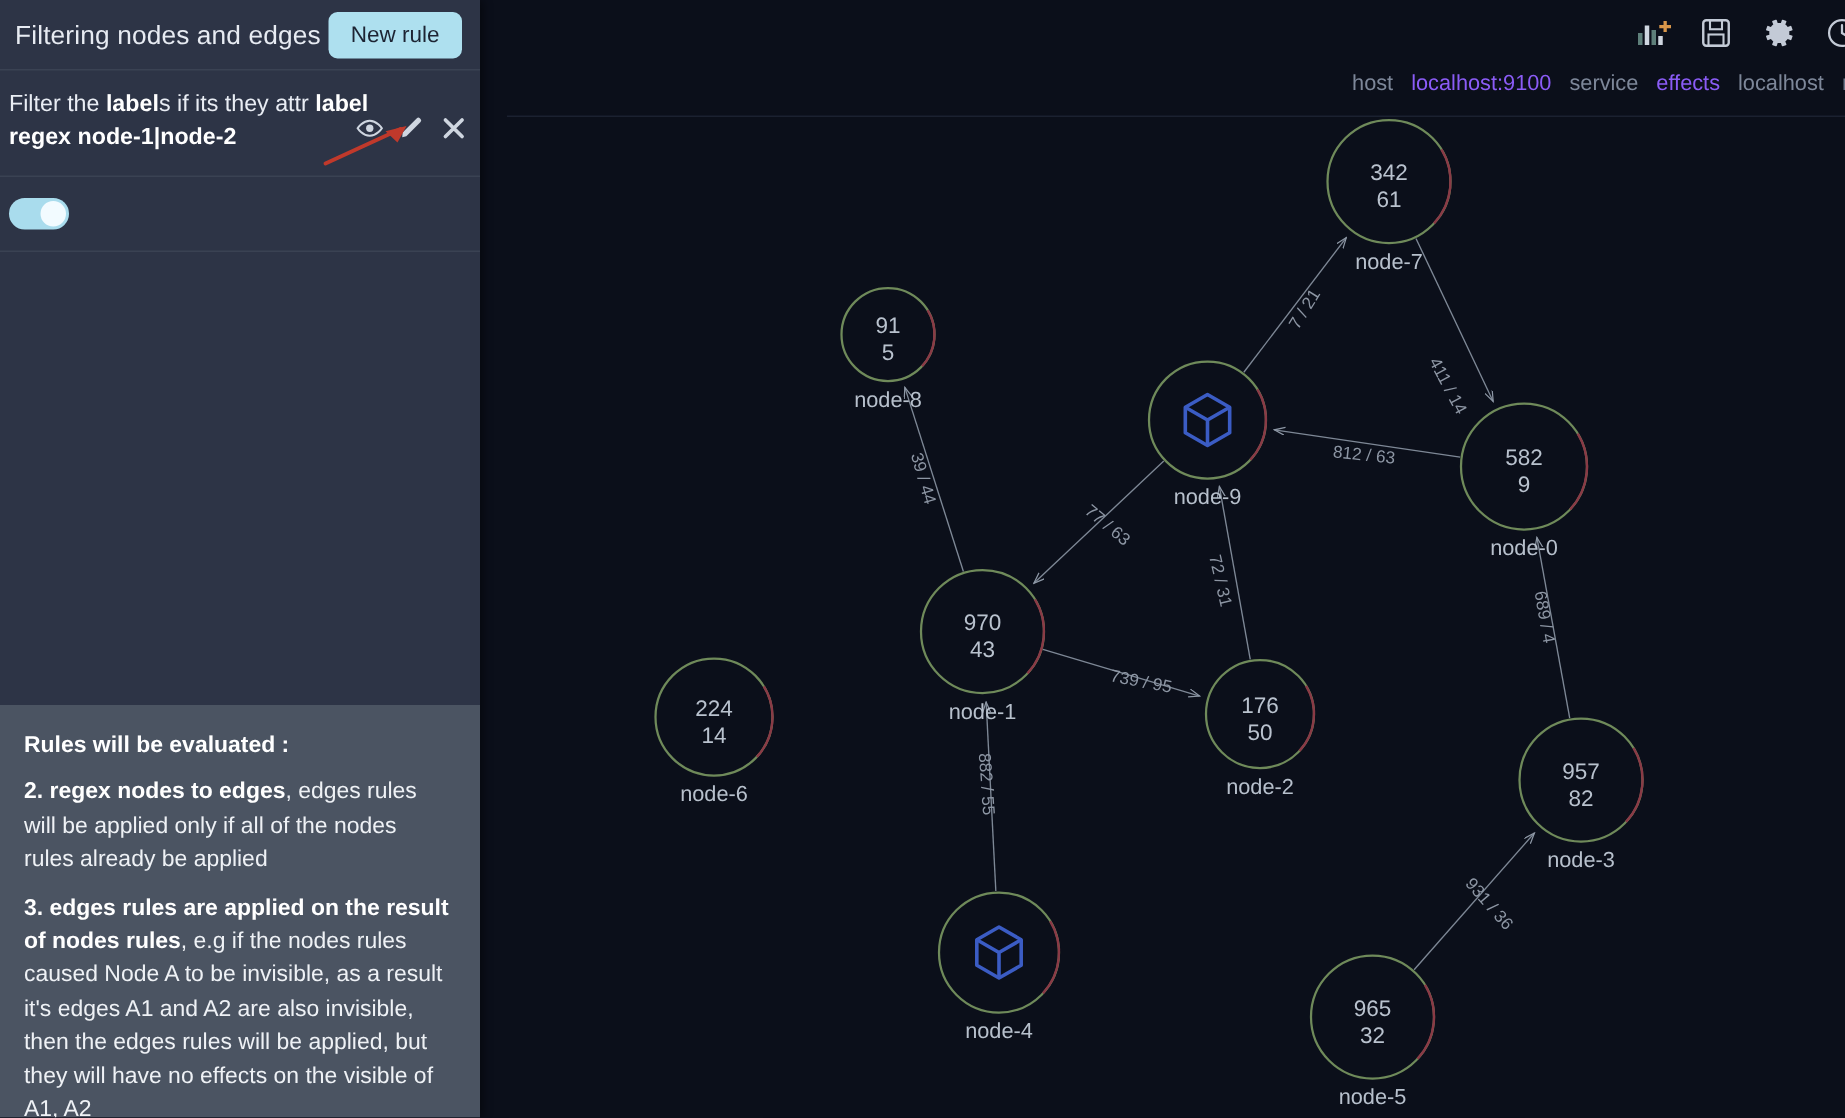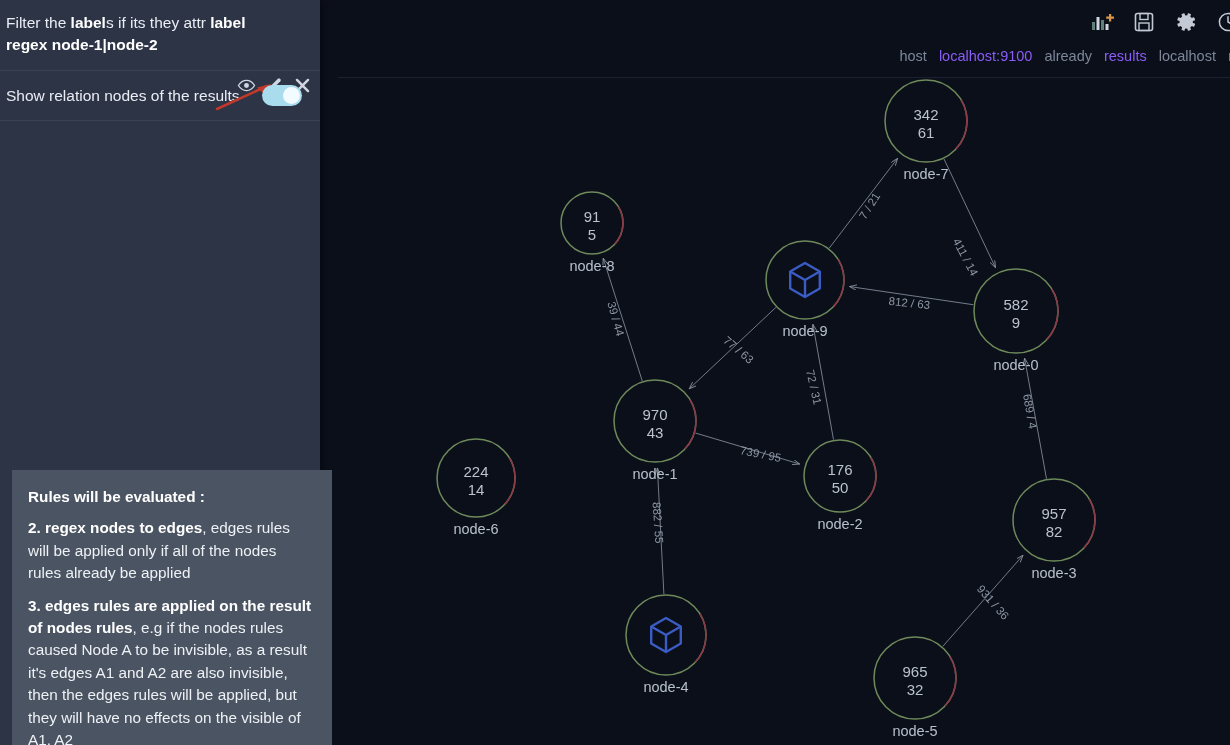--- a/index.html
+++ b/index.html
@@ -94,21 +94,20 @@
   #relation-toggle .knob{
     position:absolute;right:2px;top:2px;width:17px;height:17px;
     border-radius:50%;background:#f2fbff;
   }
 
   #notes{
     position:absolute;left:0;top:470px;width:320px;height:275px;
     background:#4b5462;
     padding:16px 20px 0 16px;box-sizing:border-box;
     overflow:hidden;
-    margin-left:12px;
   }
   #notes .n-line{
     color:#eef1f5;font-size:15.3px;line-height:22.4px;margin-bottom:10px;
   }
   #notes .n-line b{font-weight:bold;color:#ffffff;}
   #notes .n-title{margin-bottom:9px;}
 
   
   .nval{fill:#b9c2ce;font-size:15px;font-family:"Liberation Sans",sans-serif;text-anchor:middle;}
   .nlabel{fill:#b7c0cc;font-size:14.5px;font-family:"Liberation Sans",sans-serif;text-anchor:middle;}
@@ -247,29 +246,33 @@
 
       <svg class="tbicon" viewBox="0 0 24 24">
         <circle cx="12" cy="12" r="8.6" fill="none" stroke="#c3cad6" stroke-width="1.5"></circle>
         <path d="M12 6.8V12l3.6 2.2" fill="none" stroke="#c3cad6" stroke-width="1.5" stroke-linecap="round"></path>
       </svg>
     </div>
 
     <div id="breadcrumb">
       <span class="bc-key">host</span>
       <span class="bc-val">localhost:9100</span>
-      <span class="bc-key">already</span>
-      <span class="bc-val">results</span>
+      <span class="bc-key">service</span>
+      <span class="bc-val">effects</span>
       <span class="bc-key">localhost</span>
       <span id="bc-tail">n</span>
     </div>
   </div>
 
   <div id="sidebar">
 
+    <div id="sidebar-header">
+      <div id="panel-title">Filtering nodes and edges</div>
+      <button id="new-rule-btn">New rule</button>
+    </div>
 
     <div id="rule-row">
       <div id="rule-text">
         <span>Filter the </span><b>label</b><span>s if its they attr </span><b>label regex node-1|node-2</b>
       </div>
     </div>
 
     <div id="rule-actions">
       <svg class="ricon" viewBox="0 0 24 24">
         <path d="M1.8 12S5.8 5.6 12 5.6 22.2 12 22.2 12 18.2 18.4 12 18.4 1.8 12 1.8 12z" fill="none" stroke="#cfd6e0" stroke-width="1.7"></path>
@@ -282,21 +285,20 @@
         <path d="M5 5 L19 19 M19 5 L5 19" stroke="#cfd6e0" stroke-width="3.1" stroke-linecap="round"></path>
       </svg>
     </div>
 
     <svg id="arrow-annot" viewBox="0 0 62 30">
       <path d="M2 27 L52 4" stroke="#c0392b" stroke-width="2.6" stroke-linecap="round"></path>
       <path d="M56 2 L42 5.5 L50 13 Z" fill="#c0392b"></path>
     </svg>
 
     <div id="toggle-row">
-      <div id="toggle-label">Show relation nodes of the results</div>
       <div id="relation-toggle">
         <div class="knob"></div>
       </div>
     </div>
 
     <div id="notes">
       <div class="n-line n-title">
         <b>Rules will be evaluated :</b>
       </div>
       <div class="n-line">

